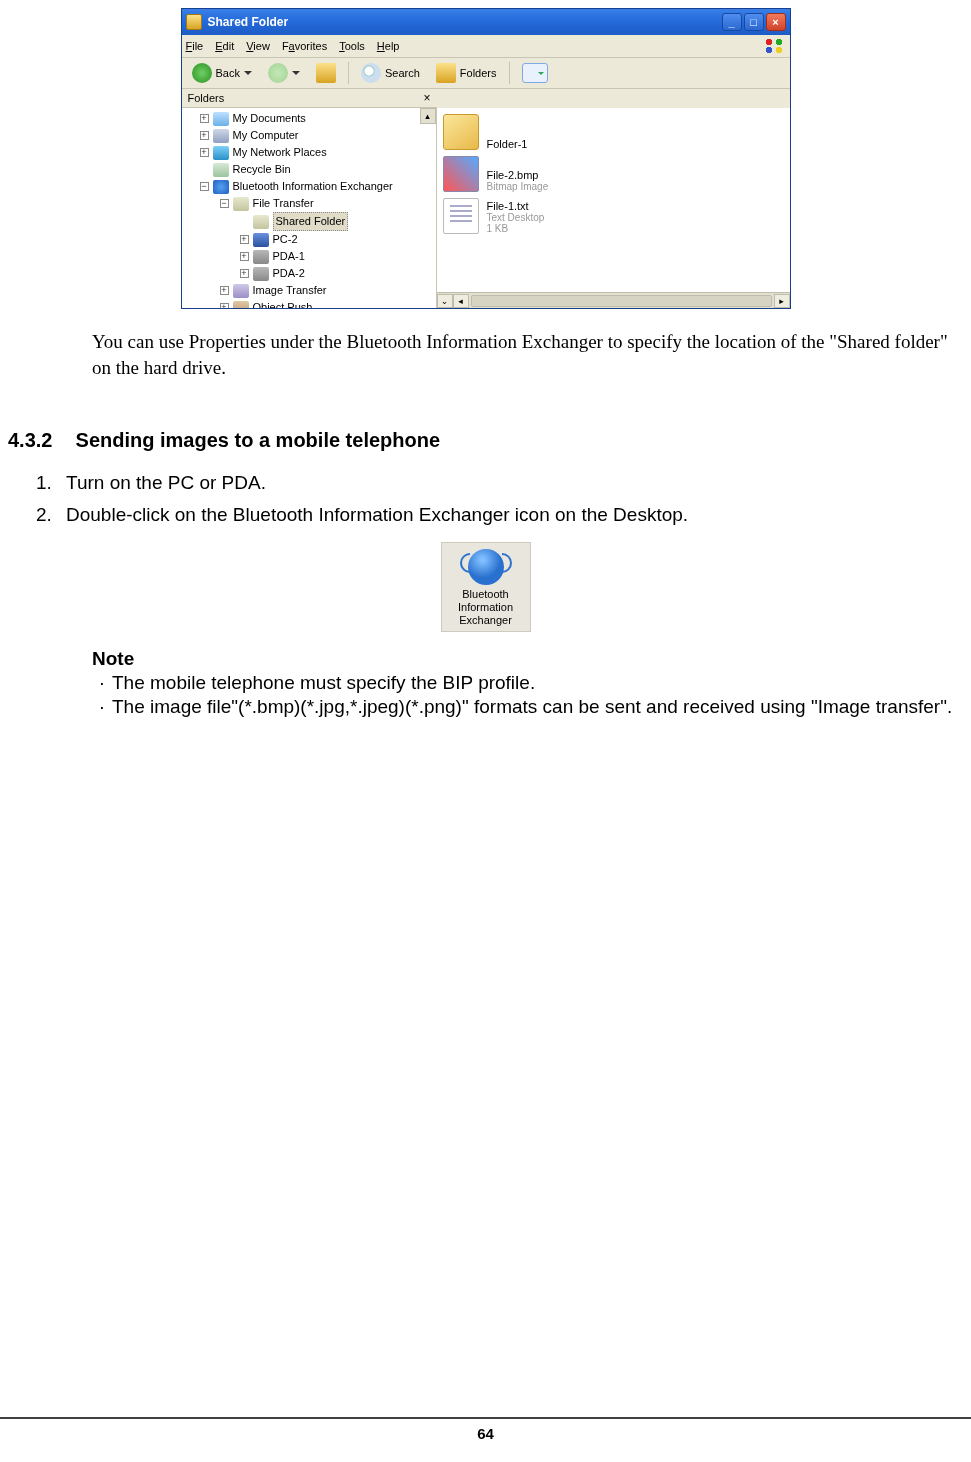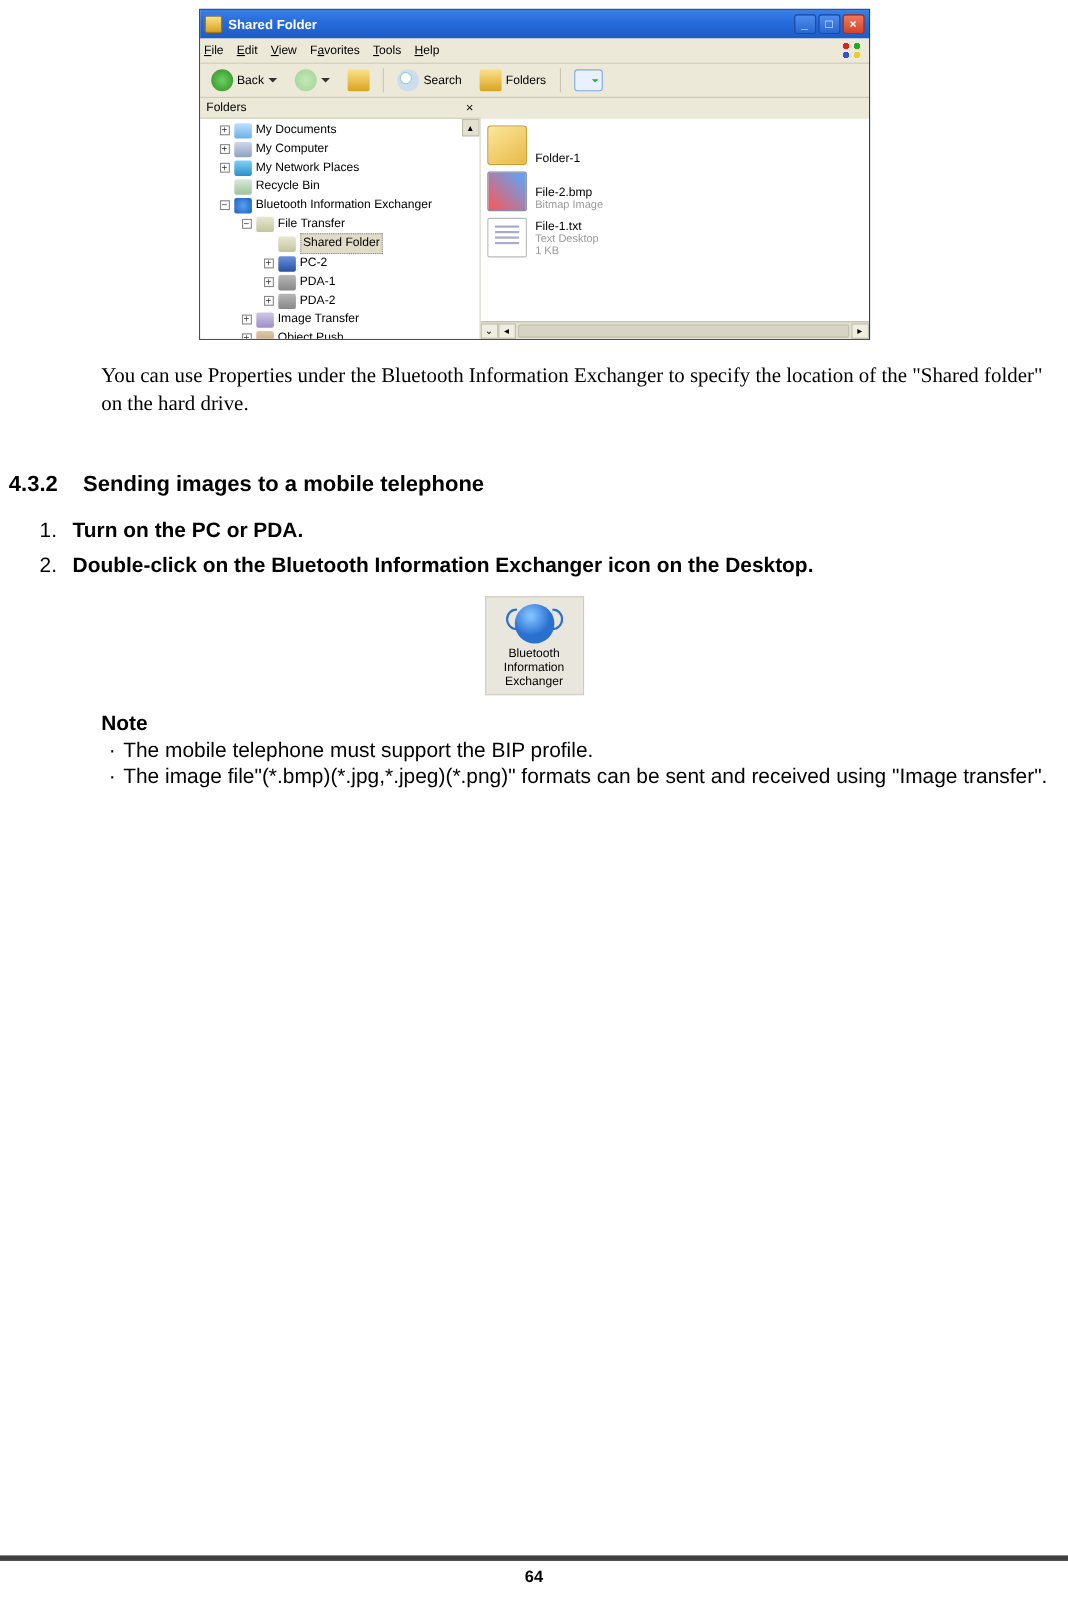--- a/index.html
+++ b/index.html
@@ -171,21 +171,21 @@
   
   .body-text { padding: 0 12px 0 92px; line-height: 1.35; font-family: Liberation Serif, serif; }
   .section-heading {
     font-weight: bold; font-size: 20px;
     padding: 14px 0 10px 8px;
   }
   .section-number { display:inline-block; width: 62px; margin-top: 35px; }
   .ol { padding-left: 36px; }
   .li { display:flex; margin: 10px 0; }
   .li .num { width: 30px; flex-shrink:0; }
-  .li .txt { font-weight: bold; }
+  .li .txt { font-weight: normal; }
   .desktop-icon-wrap { display:flex; justify-content:center; margin: 16px 0; }
   .desktop-icon {
     width: 90px; text-align:center;
     background:#e9e6de; border:1px solid #cfcabd;
     padding: 6px 2px 4px 2px;
     font-family: Tahoma, Arial, sans-serif;
     font-size: 11px; line-height:13px; color:#000;
   }
   .bt-glyph {
     width: 36px; height: 36px; margin: 0 auto 3px auto;
@@ -207,21 +207,21 @@
     border-radius: 0 10px 10px 0; background:transparent;
   }
   .note-block { padding-left: 92px; margin-top: 6px; }
   .note-heading { font-weight: bold; }
   .note-item { margin: 2px 0; }
   .note-item .bullet { display:inline-block; width:20px; text-align:center; }
 
   
   .page-footer {
     position:absolute; left:0; right:0; bottom:20px;
-    border-top:5px solid #404040;
+    border-top:2px solid #404040;
     text-align:center; font-size:15px; padding-top:6px;
     font-family: Arial, sans-serif; font-weight:bold;
   }
 </style>
 </head>
 <body>
 
 <div class="page">
 
   <div class="xp-window">
@@ -400,18 +400,18 @@
 
   <div class="desktop-icon-wrap">
     <div class="desktop-icon">
       <div class="bt-glyph"></div>
       <div>Bluetooth Information Exchanger</div>
     </div>
   </div>
 
   <div class="note-block">
     <div class="note-heading">Note</div>
-    <div class="note-item"><span class="bullet">·</span><span>The mobile telephone must support the BIP profile.</span></div>
+    <div class="note-item"><span class="bullet">·</span><span>The mobile telephone must specify the BIP profile.</span></div>
     <div class="note-item"><span class="bullet">·</span><span>The image file"(*.bmp)(*.jpg,*.jpeg)(*.png)" formats can be sent and received using "Image transfer".</span></div>
   </div>
 
   <div class="page-footer">64</div>
 </div>
 
 </body></html>

